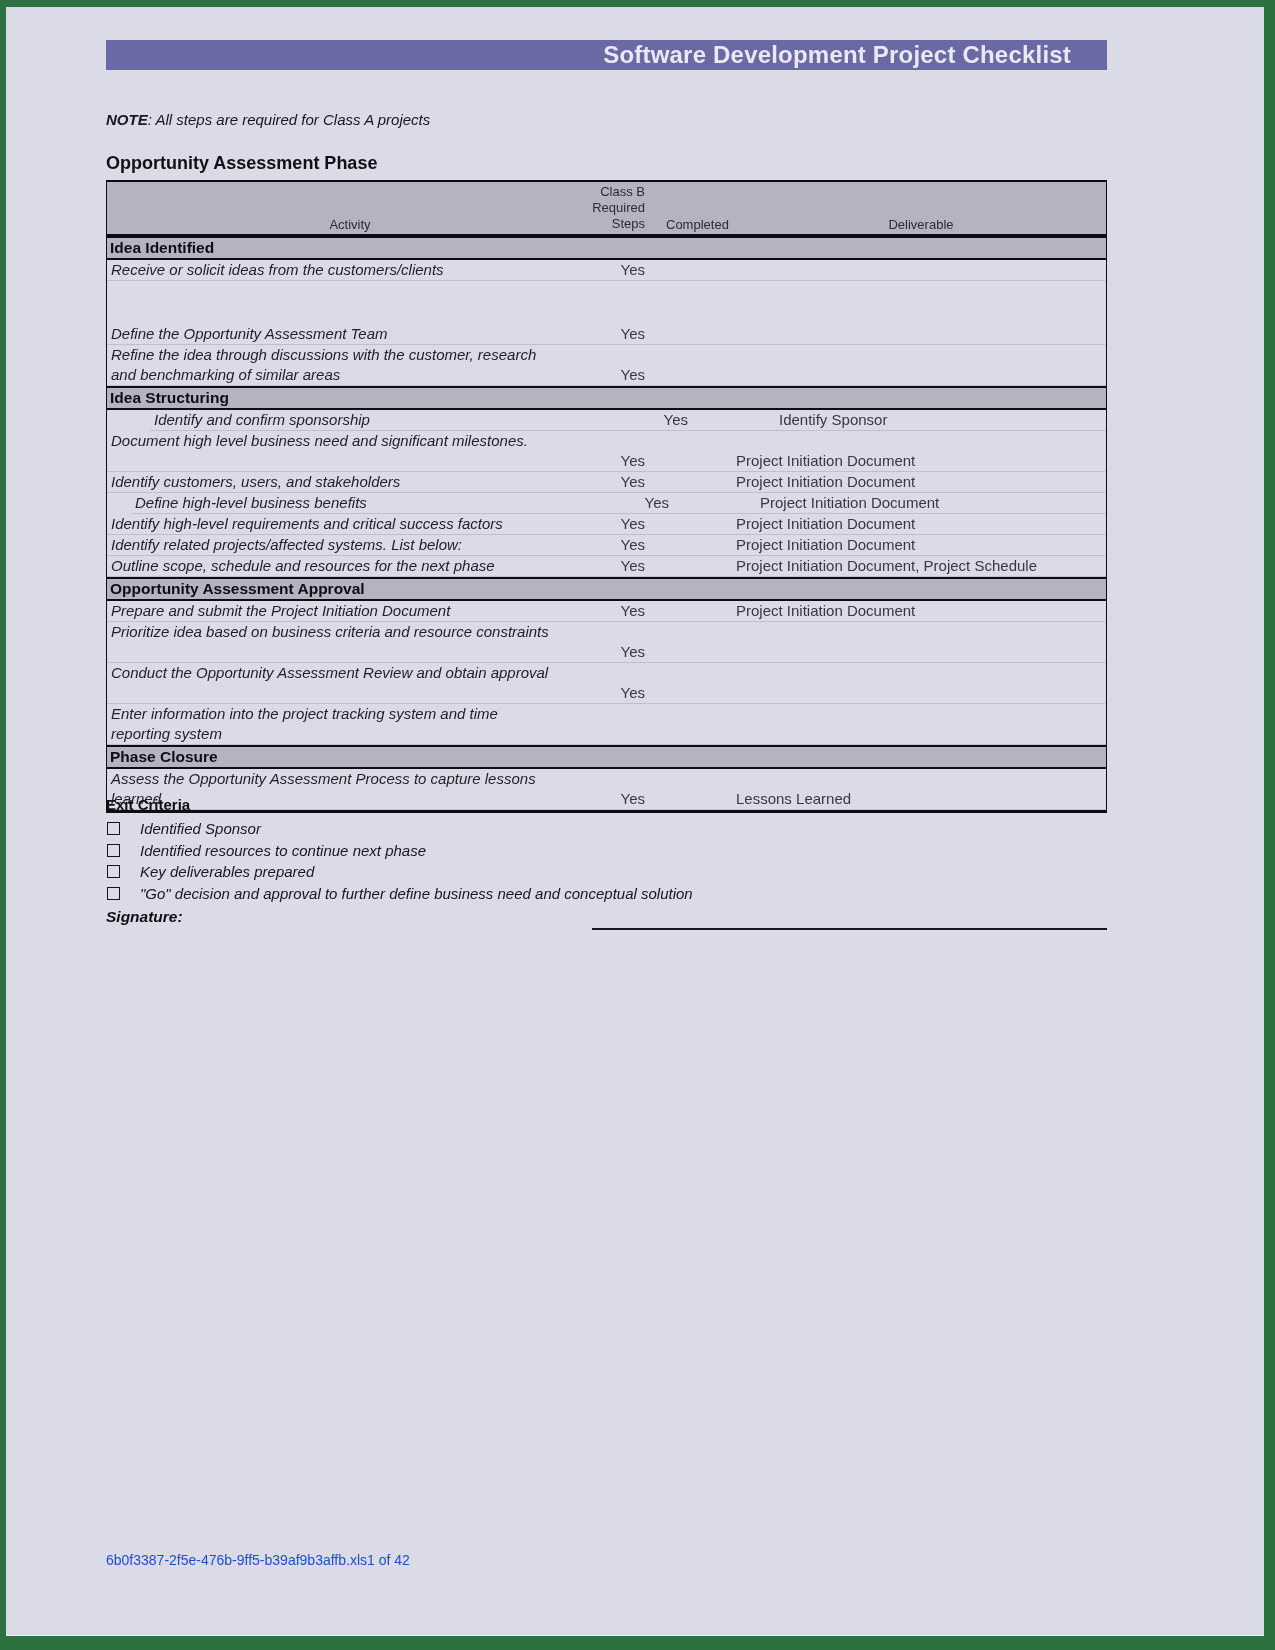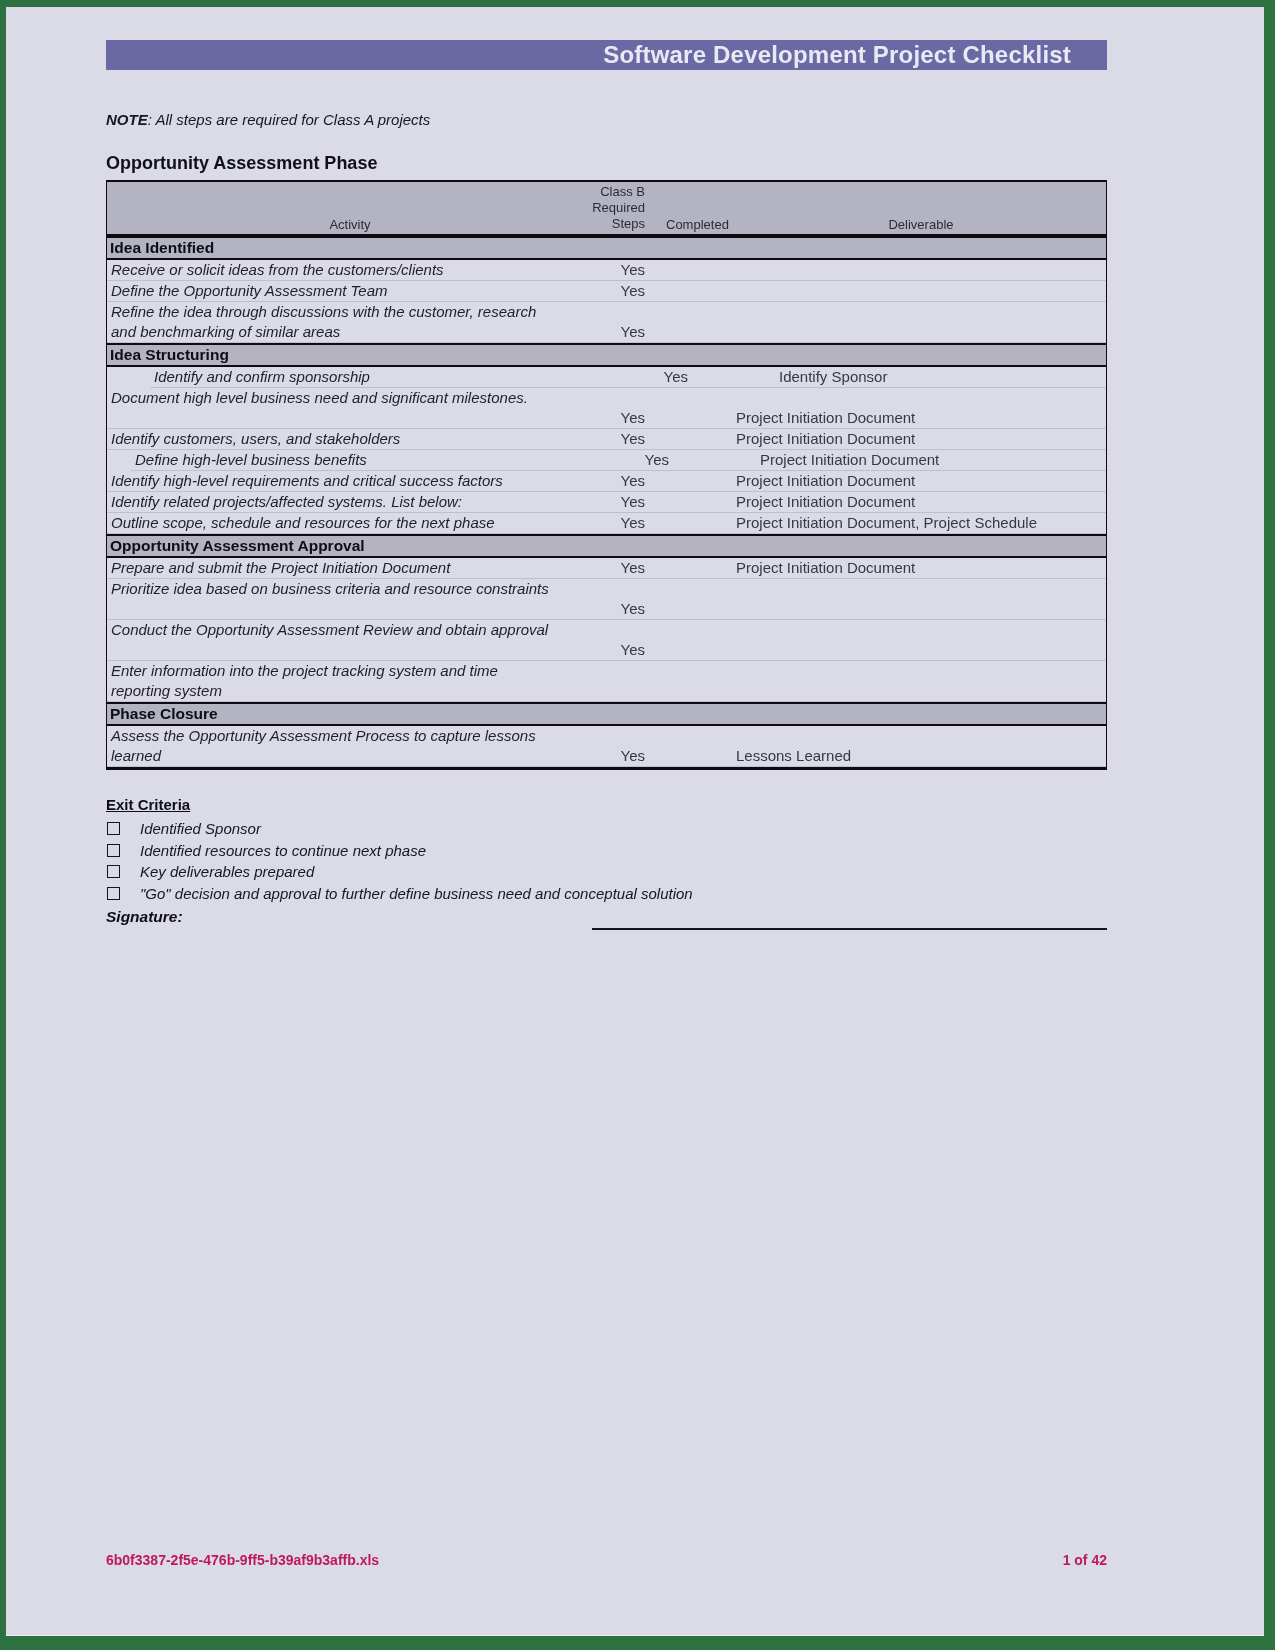--- a/index.html
+++ b/index.html
@@ -111,22 +111,22 @@
     position:absolute; left:0; top:0;
     font-weight:bold; font-style:italic; font-size:15.5px; color:#0e0e14;
   }
   .sig-line{
     position:absolute; left:486px; top:20px; width:515px; height:0;
     border-bottom:2px solid #15151c;
   }
   
   .footer{
     position:absolute; left:100px; top:1545px; width:1001px;
-    display:flex; justify-content:space-between;
-    font-size:14px; color:#be185d;font-weight:bold;
+    display:flex; 
+    font-size:14px; color:#1d4ed8;
   }
 </style>
 </head>
 <body>
 
 <div class="page">
 
   <div class="title-bar">
     <span class="doc-title">Software Development Project Checklist</span>
   </div>
@@ -151,21 +151,21 @@
     <span>Idea Identified</span>
   </div>
 
   <div class="row-item" style="min-height: 20px;">
     <div class="c-activity">Receive or solicit ideas from the customers/clients</div>
     <div class="c-classb">Yes</div>
     <div class="c-completed"></div>
     <div class="c-deliverable"></div>
   </div>
 
-  <div class="row-item" style="min-height: 20px;">
+  <div class="row-item" style="min-height: 20px; margin-top: 43px;">
     <div class="c-activity">Define the Opportunity Assessment Team</div>
     <div class="c-classb">Yes</div>
     <div class="c-completed"></div>
     <div class="c-deliverable"></div>
   </div>
 
   <div class="row-item" style="min-height: 40px; justify-content: center;">
     <div class="c-activity">Refine the idea through discussions with the customer, research
 and benchmarking of similar areas</div>
     <div class="c-classb">Yes</div>

